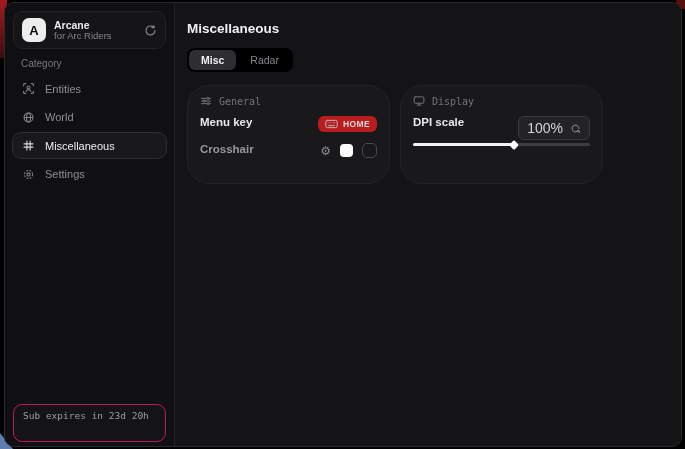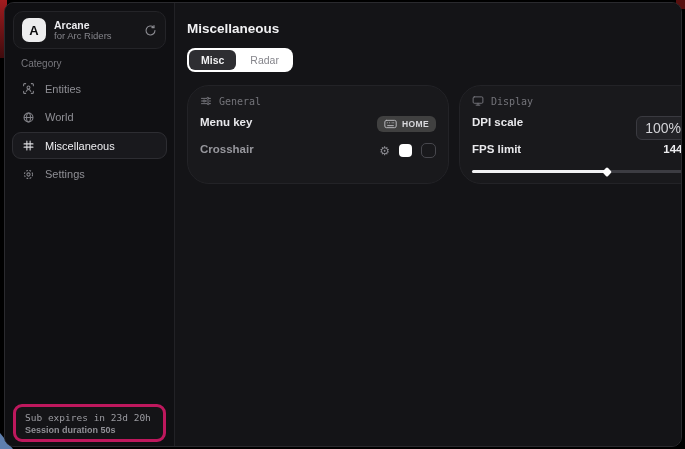--- a/index.html
+++ b/index.html
@@ -39,44 +39,44 @@
 
   .nav { padding:0 7px; }
   .nav-item { height:27px; margin-bottom:1.5px; display:flex; align-items:center; gap:10px;
     padding:0 9px; border-radius:9px; color:#8f8f95; font-size:11px;
     border:1px solid transparent; cursor:default; }
   .nav-item .nicon { display:flex; color:#84848a; }
   .nav-item.selected { background:#19191d; border-color:#2d2d32; color:#eeeef1; }
   .nav-item.selected .nicon { color:#dcdce0; }
 
   .sub-box { position:absolute; left:8px; right:8px; bottom:4px; height:38px;
-    border:3px solid #be185d; border-radius:9px; background:#141417; padding:5px 9px; }
+    border:1px solid #be185d; border-radius:9px; background:#141417; padding:5px 9px; }
   .sub-line1 { font-family:"DejaVu Sans Mono", monospace; font-size:9.5px; color:#9b9ba1; }
   .sub-line2 { font-size:9px; font-weight:700; color:#8f8f95; margin-top:2px; }
 
   
   .main { flex:1; background:#141417; padding:18px 14px 0 12px; }
   .page-title { font-size:13.5px; font-weight:700; color:#f1f1f3; }
 
-  .tabs { display:inline-flex; margin-top:12px; background:#ffffff; border-radius:8px;
+  .tabs { display:inline-flex; margin-top:12px; background:#000000; border-radius:8px;
     padding:2px; gap:2px; }
   .tab { padding:4px 12px; font-size:10.5px; color:#85858b; border-radius:6px; cursor:default; }
   .tab.selected { background:#2e2e32; color:#f0f0f2; font-weight:600; }
 
   .cards { display:flex; gap:10px; margin-top:13px; }
-  .card { width:262px; height:99px; background:#19191c; border:1px solid #232327;
+  .card { width:203px; height:99px; background:#19191c; border:1px solid #232327;
     border-radius:22px; padding:9px 12px 0 12px; }
   .card-head { display:flex; align-items:center; gap:7px; color:#74747a;
     font-family:"DejaVu Sans Mono", monospace; font-size:10px; }
   .card-head .cicon { display:flex; color:#74747a; }
   .row { display:flex; align-items:flex-start; justify-content:space-between; margin-top:9px; height:18px; }
   .row-label { font-size:11.5px; font-weight:600; color:#e9e9ec; }
   .row-label.dim { color:#97979d; }
 
-  .keybind { display:flex; align-items:center; gap:5px; background:#404040;
+  .keybind { display:flex; align-items:center; gap:5px; background:#b91c1c;
     border-radius:6px; padding:3px 7px; color:#d8d8dc; font-size:8.5px; font-weight:700;
     letter-spacing:.4px; }
   .keybind .kicon { display:flex; color:#b9b9bd; }
 
   .cross-controls { display:flex; align-items:center; gap:9px; }
   .gear-glyph { font-size:12px; color:#8b8b91; line-height:1; }
   .swatch { width:13px; height:13px; border-radius:4px; background:#fff; }
   .checkbox { width:15px; height:15px; border-radius:5px; border:1.5px solid #47474d; }
 
   .select { display:flex; align-items:center; gap:7px; background:#232327;
@@ -158,21 +158,20 @@
             <circle cx="8" cy="8" r="2"></circle>
             <circle cx="8" cy="8" r="5" stroke-dasharray="2.2 1.8"></circle>
           </svg>
         </span>
         <span>Settings</span>
       </div>
     </div>
 
     <div class="sub-box">
       <div class="sub-line1">Sub expires in 23d 20h</div>
-      <div class="sub-line2">Session duration 50s</div>
     </div>
   </div>
 
   <div class="main">
     <div class="page-title">Miscellaneous</div>
 
     <div class="tabs">
       <div class="tab selected">Misc</div>
       <div class="tab">Radar</div>
     </div>
@@ -233,27 +232,20 @@
             <span>100%</span>
             <span class="sicon">
               <svg width="11" height="11" viewBox="0 0 16 16" fill="none" stroke="currentColor" stroke-width="1.4" stroke-linecap="round">
                 <path d="M13 8a5 5 0 1 0-1.4 3.5"></path>
                   <path d="M13.4 14v-2.8h-2.8"></path>
               </svg>
             </span>
           </span>
         </div>
 
-        <div class="row">
-          <span class="row-label">FPS limit</span>
-          <span class="fps-val">
-            <span>144</span>
-            <span class="fps-unit">FPS</span>
-          </span>
-        </div>
 
         <div class="slider">
           <div class="slider-fill" style="width: 57%;"></div>
           <div class="slider-thumb" style="left: 57%;"></div>
         </div>
       </div>
     </div>
   </div>
 </div>
 

